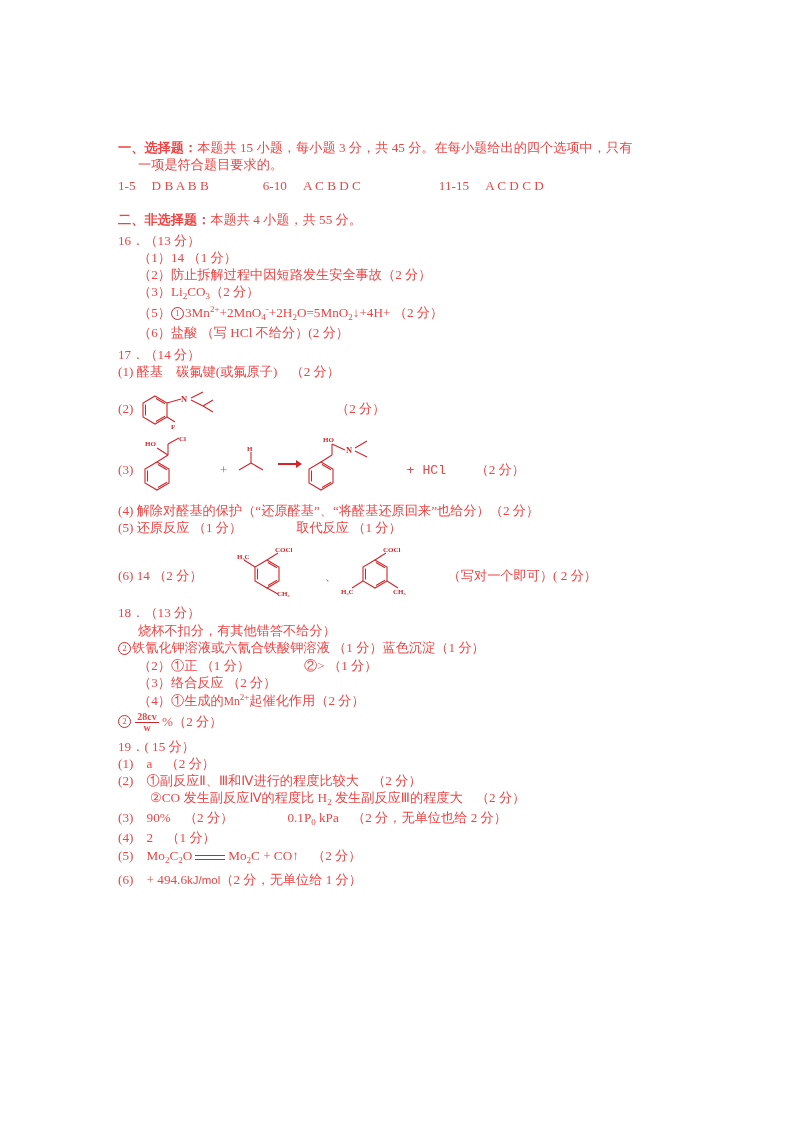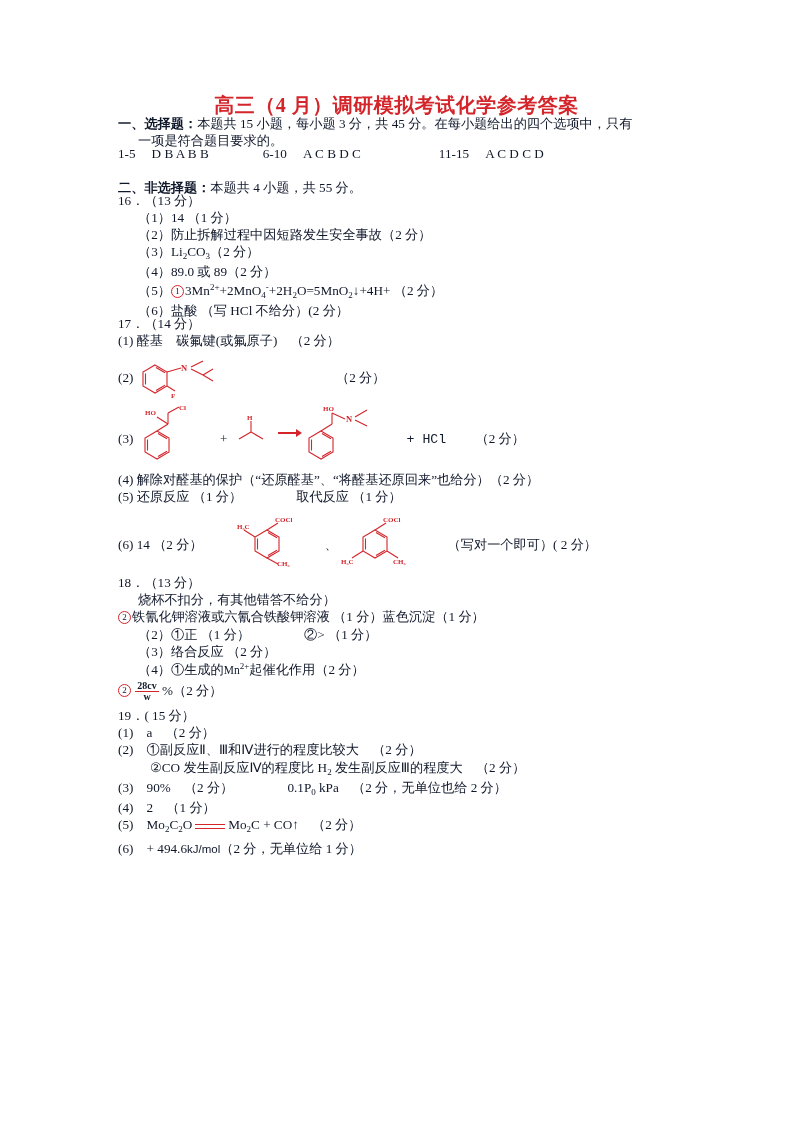--- a/index.html
+++ b/index.html
@@ -27,31 +27,31 @@
     top: 92px;
     text-align: center;
     font-size: 20px;
     font-weight: bold;
     color: #d4252b;
     letter-spacing: 0.5px;
   }
   .body-col {
     position: absolute;
     left: 118px;
-    top: 117px;
+    top: 141px;
     width: 570px;
     font-size: 13.2px;
     line-height: 1.0;
-    color: #0f172a;
+    color: #ef4444;
   }
   .line {
     position: relative;
     white-space: nowrap;
   }
-  .ln { }
+  .ln { margin-top: 8px; }
   .ln-tight { margin-top: 4px; }
   .indent1 { padding-left: 20px; }
   .indent2 { padding-left: 32px; }
   .b { font-weight: bold; }
   sub { font-size: 9px; vertical-align: -3px; }
   sup { font-size: 9px; vertical-align: 5px; }
   .sm { font-size: 11.5px; }
   .circ {
     display: inline-block;
     border: 1px solid #d4252b;
@@ -128,21 +128,20 @@
     background: #d4252b;
   }
   .dbl-bar:before { top: 3px; }
   .dbl-bar:after { top: 7px; }
 </style>
 </head>
 <body>
 
 <div class="page">
 
-  <div class="doc-title">高三（4 月）调研模拟考试化学参考答案</div>
 
   <div class="body-col">
 
     <div class="line">
       <span class="b">一、选择题：</span><span>本题共 15 小题，每小题 3 分，共 45 分。在每小题给出的四个选项中，只有</span>
     </div>
     <div class="line indent1 ln-tight">
       <span>一项是符合题目要求的。</span>
     </div>
 
@@ -153,21 +152,20 @@
     <div class="line ln-tight" style="margin-top:20px;">
       <span class="b">二、非选择题：</span><span>本题共 4 小题，共 55 分。</span>
     </div>
 
     <div class="line ln">16．（13 分）</div>
     <div class="line ln-tight indent1">（1）14 （1 分）</div>
     <div class="line ln-tight indent1">（2）防止拆解过程中因短路发生安全事故（2 分）</div>
     <div class="line ln-tight indent1">
       <span>（3）Li</span><sub>2</sub><span>CO</span><sub>3</sub><span>（2 分）</span>
     </div>
-    <div class="line ln-tight indent1">（4）89.0 或 89（2 分）</div>
     <div class="line ln-tight indent1">
       <span>（5）</span><span class="circ">1</span><span>3Mn</span><sup>2+</sup><span>+2MnO</span><sub>4</sub><sup>-</sup><span>+2H</span><sub>2</sub><span>O=5MnO</span><sub>2</sub><span>↓+4H+ （2 分）</span>
     </div>
     <div class="line ln-tight indent1">（6）盐酸 （写 HCl 不给分）(2 分）</div>
 
     <div class="line ln">17．（14 分）</div>
     <div class="line ln-tight">(1) 醛基　碳氟键(或氟原子)　（2 分）</div>
 
     <div class="line" style="margin-top:10px; height:40px;">
       <span>(2)</span>

